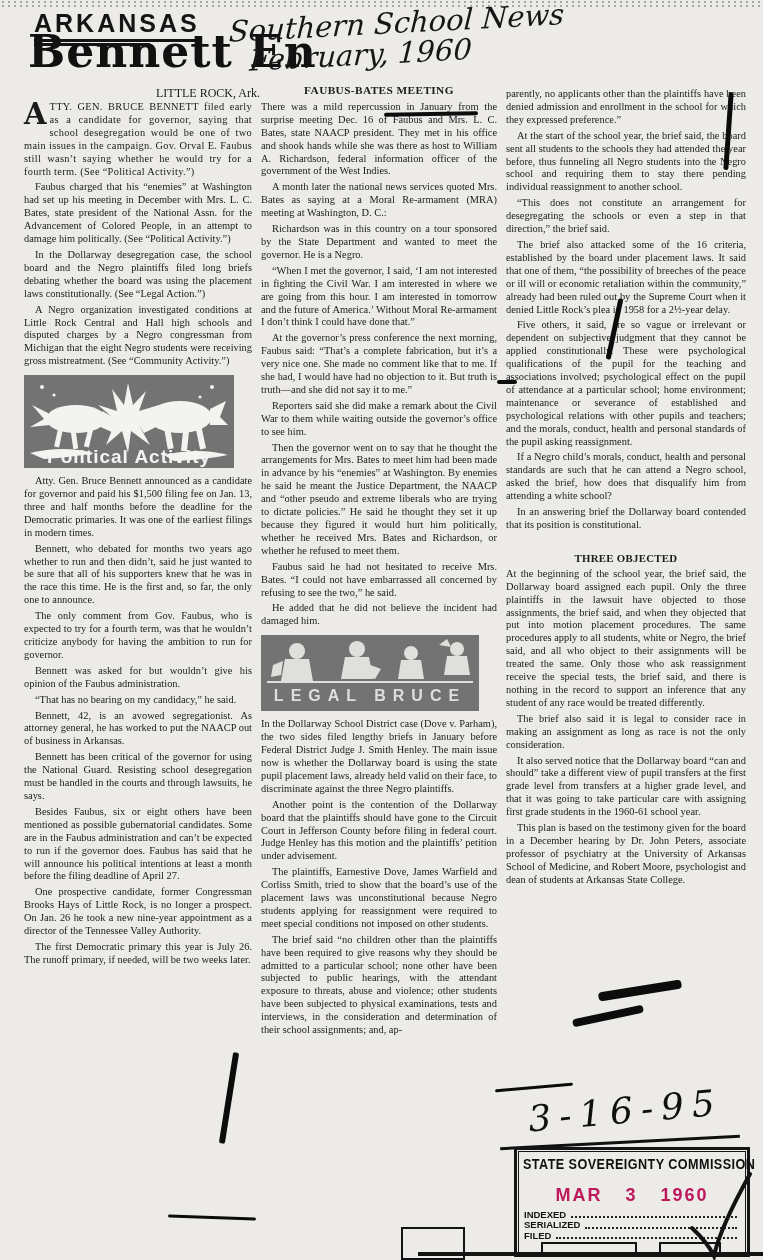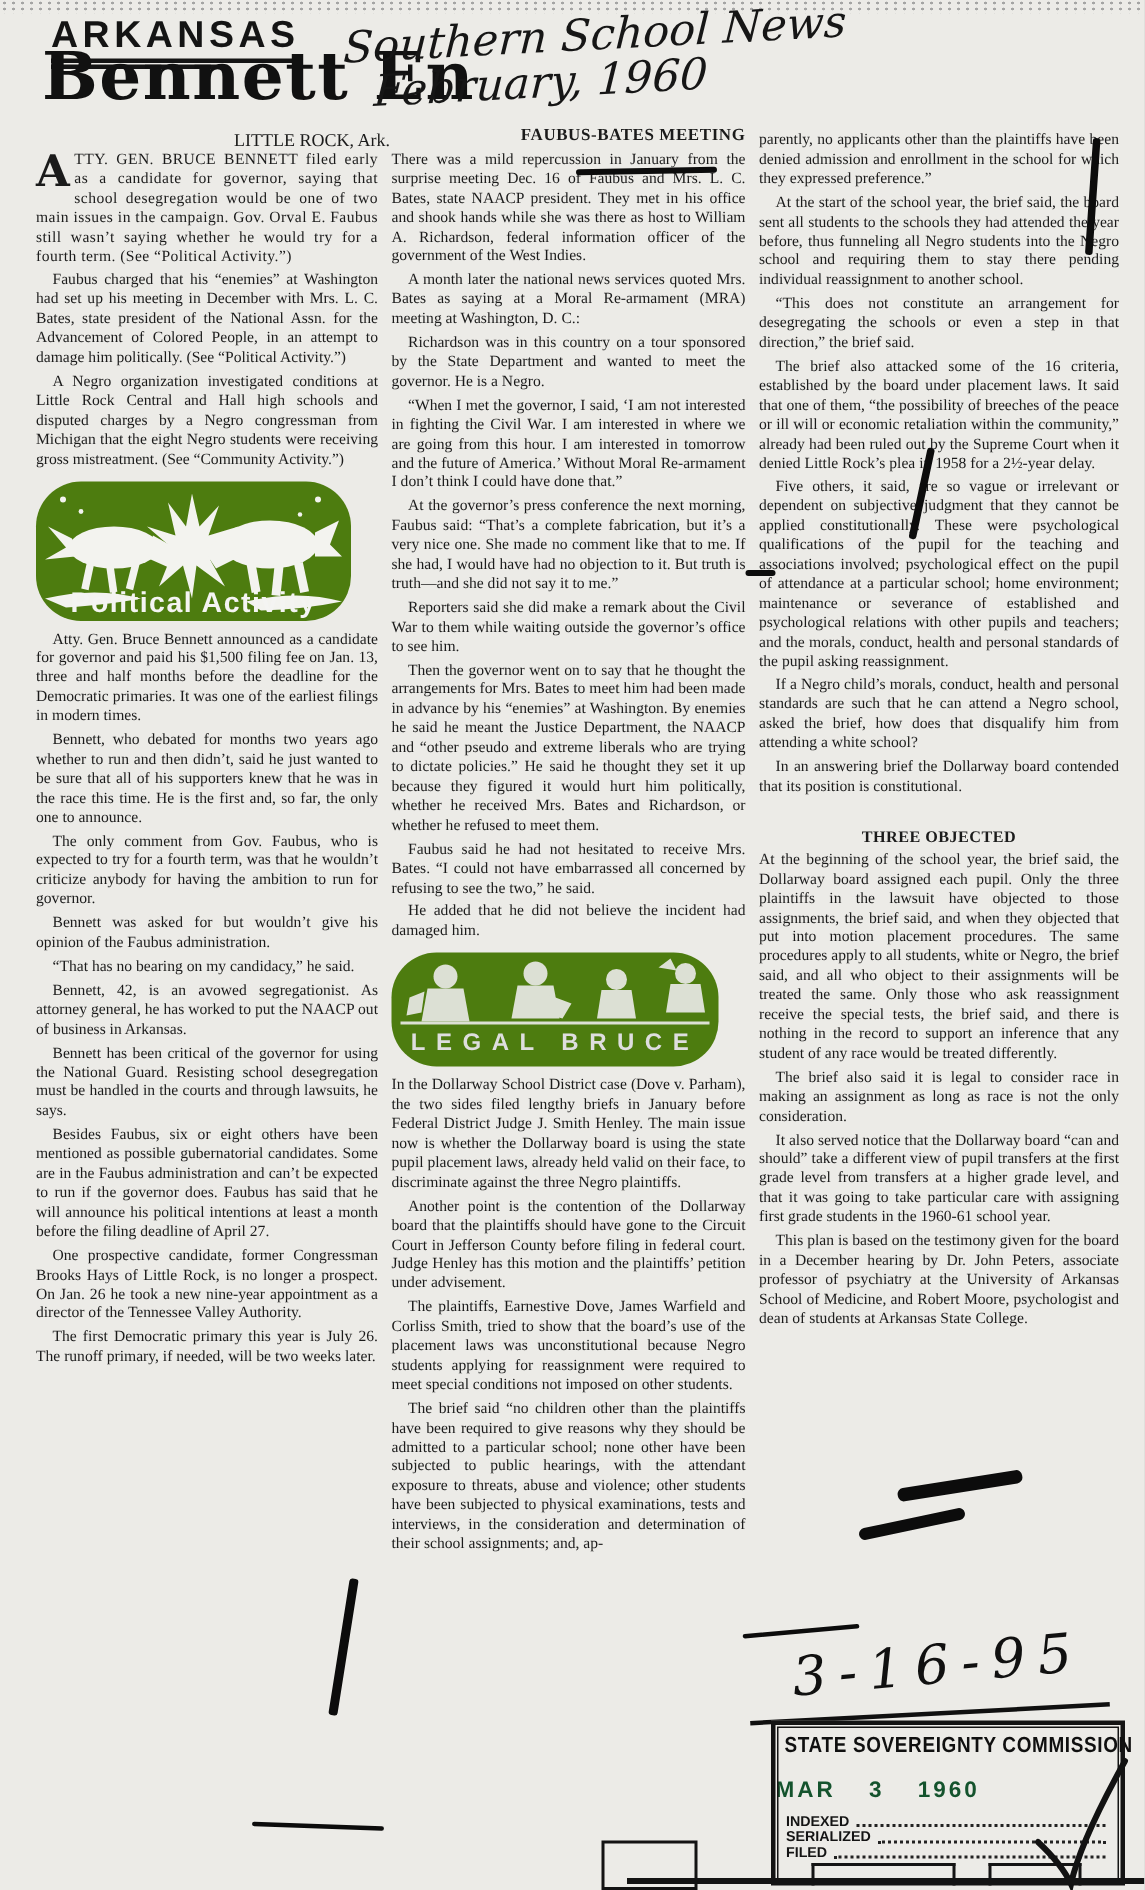--- a/index.html
+++ b/index.html
@@ -20,43 +20,43 @@
   .handwriting .line2{margin-left:22px;margin-top:-4px;}
   .dateline{position:absolute;left:118px;top:86px;width:180px;text-align:center;font-size:12px;}
   
   .columns{position:absolute;top:84px;left:24px;display:flex;gap:9px;}
   .col{text-align:justify;font-size:10.4px;line-height:12.9px;}
   .col1{width:228px;padding-top:17px;}
   .col2{width:236px;}
   .col3{width:240px;padding-top:4px;}
   .col p{margin:0 0 3px 0;text-indent:11px;}
   .col p.noindent{text-indent:0;}
-  .colhead{font-weight:bold;font-size:11.3px;letter-spacing:.4px;text-align:right;margin:0 0 4px 0;}
+  .colhead{font-weight:bold;font-size:11.3px;letter-spacing:.4px;text-align:center;margin:0 0 4px 0;}
   .subhead{font-weight:bold;font-size:10.8px;text-align:center;margin:20px 0 3px 0;letter-spacing:.3px;}
   .dropcap{float:left;font-size:29px;line-height:25px;font-weight:bold;padding:1px 3px 0 0;font-family:"DejaVu Serif",serif;}
   .smallcaps{letter-spacing:.3px;}
   
-  .banner{position:relative;background:#4d7c0f;margin:7px 4px 7px 0;overflow:hidden;border-radius:30px;}
+  .banner{position:relative;background:#737373;margin:7px 4px 7px 0;overflow:hidden;}
   .banner-pa{width:210px;height:93px;}
   .banner-la{width:218px;height:76px;}
   .banner svg{position:absolute;top:0;left:0;}
   .banner-label{position:absolute;bottom:4px;left:0;width:100%;text-align:center;
         font-family:"Liberation Sans",sans-serif;font-weight:bold;color:#f4f4f2;}
   .banner-pa .banner-label{font-size:19px;letter-spacing:1px;}
   .banner-la .banner-label{font-size:16px;letter-spacing:7px;color:#dedede;bottom:8px;}
   
   .filed-date{position:absolute;left:528px;top:1090px;font-family:"DejaVu Serif",serif;font-style:italic;
         font-size:36px;letter-spacing:8px;transform:rotate(-5deg);color:#101010;white-space:nowrap;}
   .filed-underline{position:absolute;left:500px;top:1141px;width:240px;height:2.5px;background:#101010;transform:rotate(-3deg);}
   .stamp{position:absolute;left:514px;top:1147px;width:230px;height:104px;border:3px solid #141414;background:rgba(236,235,231,.6);}
   .stamp::before{content:"";position:absolute;inset:1px;border:1px solid #141414;pointer-events:none;}
   .stamp-title{font-family:"Liberation Sans",sans-serif;font-weight:bold;font-size:14.5px;white-space:nowrap;
         margin:6px 0 0 6px;transform:scaleX(.87);transform-origin:left;letter-spacing:.5px;color:#101010;}
-  .stamp-date{text-align:left;font-family:"Liberation Sans",sans-serif;font-weight:bold;font-size:15px;
-        margin-top:13px;word-spacing:16px;letter-spacing:2px;color:#14532d;}
+  .stamp-date{text-align:center;font-family:"Liberation Sans",sans-serif;font-weight:bold;font-size:18px;
+        margin-top:13px;word-spacing:16px;letter-spacing:2px;color:#be185d;}
   .stamp-rows{position:absolute;left:7px;right:10px;bottom:13px;font-family:"Liberation Sans",sans-serif;
         font-weight:bold;font-size:9.5px;color:#141414;}
   .stamp-row{display:flex;align-items:flex-end;line-height:10.5px;}
   .stamp-row .dots{flex:1;border-bottom:2px dotted #222;margin:0 0 2px 5px;}
   .stamp-boxA{position:absolute;left:24px;bottom:-3px;width:92px;height:13px;border:2px solid #141414;border-bottom:none;background:transparent;}
   .stamp-boxB{position:absolute;right:26px;bottom:-3px;width:58px;height:13px;border:2px solid #141414;border-bottom:none;}
   
   .artifact{position:absolute;background:#0c0c0c;border-radius:2px;}
   .scribble{position:absolute;}
   .bottom-bar{position:absolute;left:418px;top:1252px;width:345px;height:4px;background:#141414;}
@@ -74,20 +74,21 @@
     <div class="line1">Southern School News</div>
     <div class="line2">February, 1960</div>
   </div>
   <div class="dateline">LITTLE ROCK, Ark.</div>
 
   <div class="columns">
 
     <div class="col col1">
       <p class="noindent"><span class="dropcap">A</span><span class="smallcaps">TTY. GEN. BRUCE BENNETT filed early as a candidate for governor, saying that school desegregation would be one of two main issues in the campaign. Gov. Orval E. Faubus still wasn’t saying whether he would try for a fourth term. (See “Political Activity.”)</span></p>
       <p>Faubus charged that his “enemies” at Washington had set up his meeting in December with Mrs. L. C. Bates, state president of the National Assn. for the Advancement of Colored People, in an attempt to damage him politically. (See “Political Activity.”)</p>
+      <p>In the Dollarway desegregation case, the school board and the Negro plaintiffs filed long briefs debating whether the board was using the placement laws constitutionally. (See “Legal Action.”)</p>
       <p>A Negro organization investigated conditions at Little Rock Central and Hall high schools and disputed charges by a Negro congressman from Michigan that the eight Negro students were receiving gross mistreatment. (See “Community Activity.”)</p>
 
       <div class="banner banner-pa">
         <svg width="210" height="93" viewBox="0 0 210 93">
           <g fill="#f3f3ef">
             <polygon points="104,8 109,30 122,16 115,36 135,30 119,44 138,52 116,52 126,70 107,56 104,78 98,56 82,70 90,50 70,52 88,42 74,30 93,36 88,14 100,30"></polygon>
             <ellipse cx="52" cy="44" rx="30" ry="14"></ellipse>
             <path d="M78 36 L96 46 L90 58 L72 50 Z"></path>
             <path d="M24 38 L8 30 L20 44 L6 52 L26 50 Z"></path>
             <rect x="32" y="54" width="5" height="18" transform="rotate(12 34 63)"></rect>

